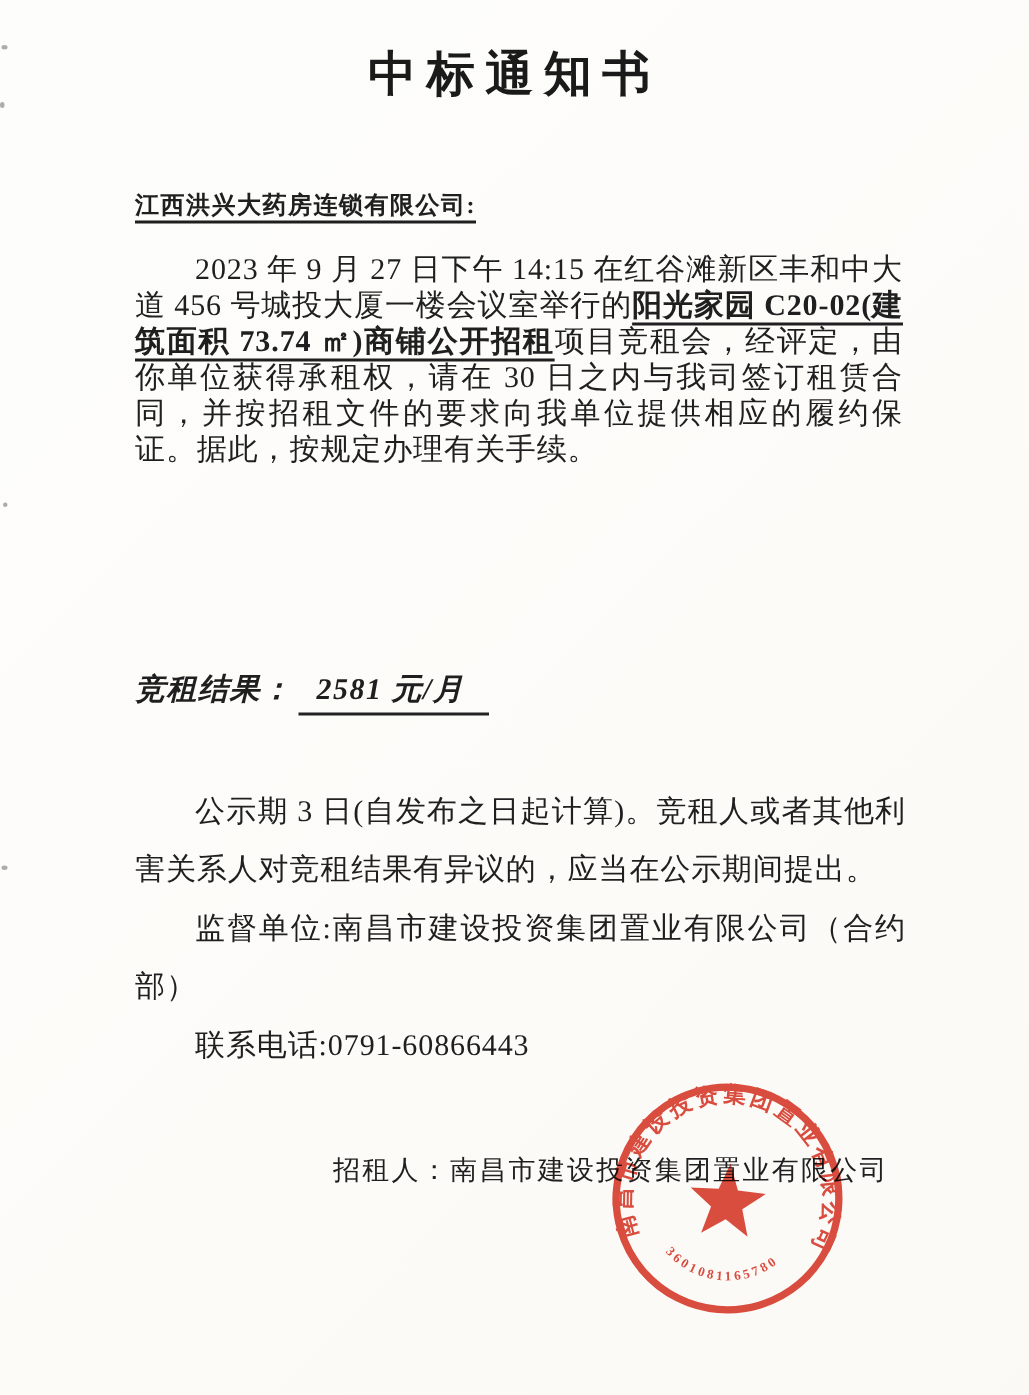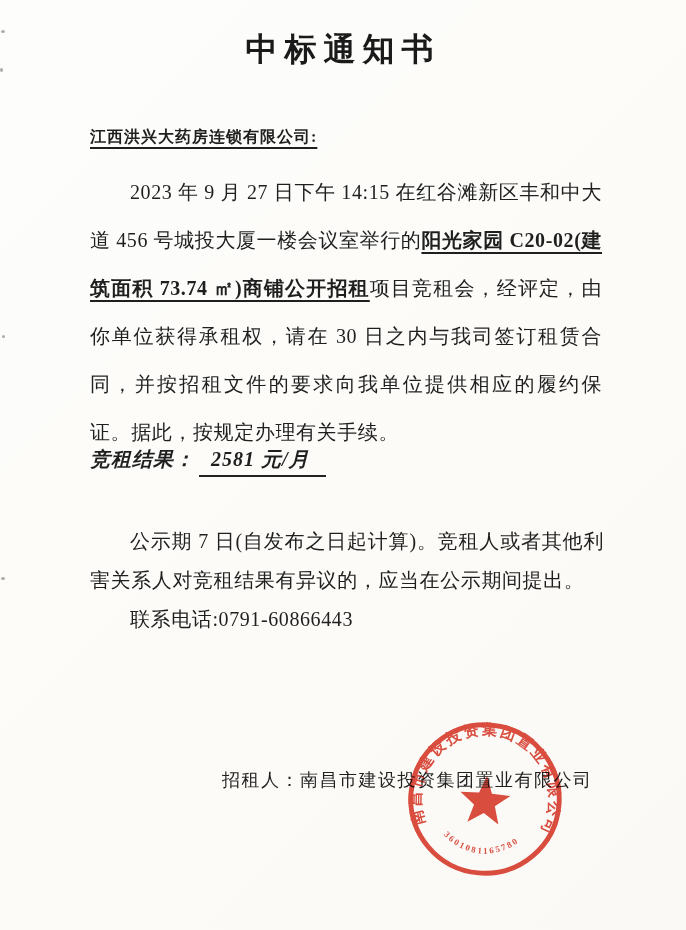--- a/index.html
+++ b/index.html
@@ -36,21 +36,21 @@
     text-decoration-thickness: 2px;
     text-underline-offset: 5px;
     letter-spacing: 1px;
   }
   .body-para {
     position: absolute;
     top: 168px;
     left: 90px;
     width: 512px;
     font-size: 20px;
-    line-height: 48px;
+    line-height: 24px;
     text-align: justify;
     text-indent: 2em;
     letter-spacing: 0.6px;
   }
   .hl {
     font-weight: bold;
     text-decoration: underline;
     text-decoration-thickness: 2px;
     text-underline-offset: 5px;
   }
@@ -124,21 +124,22 @@
 
   <div class="recipient">江西洪兴大药房连锁有限公司:</div>
 
   <p class="body-para"><span>2023 年 9 月 27 日下午 14:15 在红谷滩新区丰和中大道 456 号城投大厦一楼会议室举行的</span><span class="hl">阳光家园 C20-02(建筑面积 73.74 ㎡)商铺公开招租</span><span>项目竞租会，经评定，由你单位获得承租权，请在 30 日之内与我司签订租赁合同，并按招租文件的要求向我单位提供相应的履约保证。据此，按规定办理有关手续。</span></p>
 
   <div class="result-line">
     <span>竞租结果：</span><span class="result-value">2581 元/月</span>
   </div>
 
   <div class="notice-block">
-    <p>公示期 7 日(自发布之日起计算)。竞租人或者其他利害关系人对竞租结果有异议的，应当在公示期间提出。</p>
+    <p>公示期 3 日(自发布之日起计算)。竞租人或者其他利害关系人对竞租结果有异议的，应当在公示期间提出。</p>
+    <p>监督单位:南昌市建设投资集团置业有限公司（合约部）</p>
     <p>联系电话:0791-60866443</p>
   </div>
 
   <div class="signature-lessor">招租人：南昌市建设投资集团置业有限公司</div>
 
   <div class="company-seal">
     <svg viewBox="0 0 170 170">
       <circle cx="85" cy="85" r="76" fill="none" stroke-width="5" stroke="#d93526"></circle>
       <defs>
         <path id="sealTopArc" d="M 23,107.6 A 66,66 0 1 1 147,107.6" fill="none"></path>

